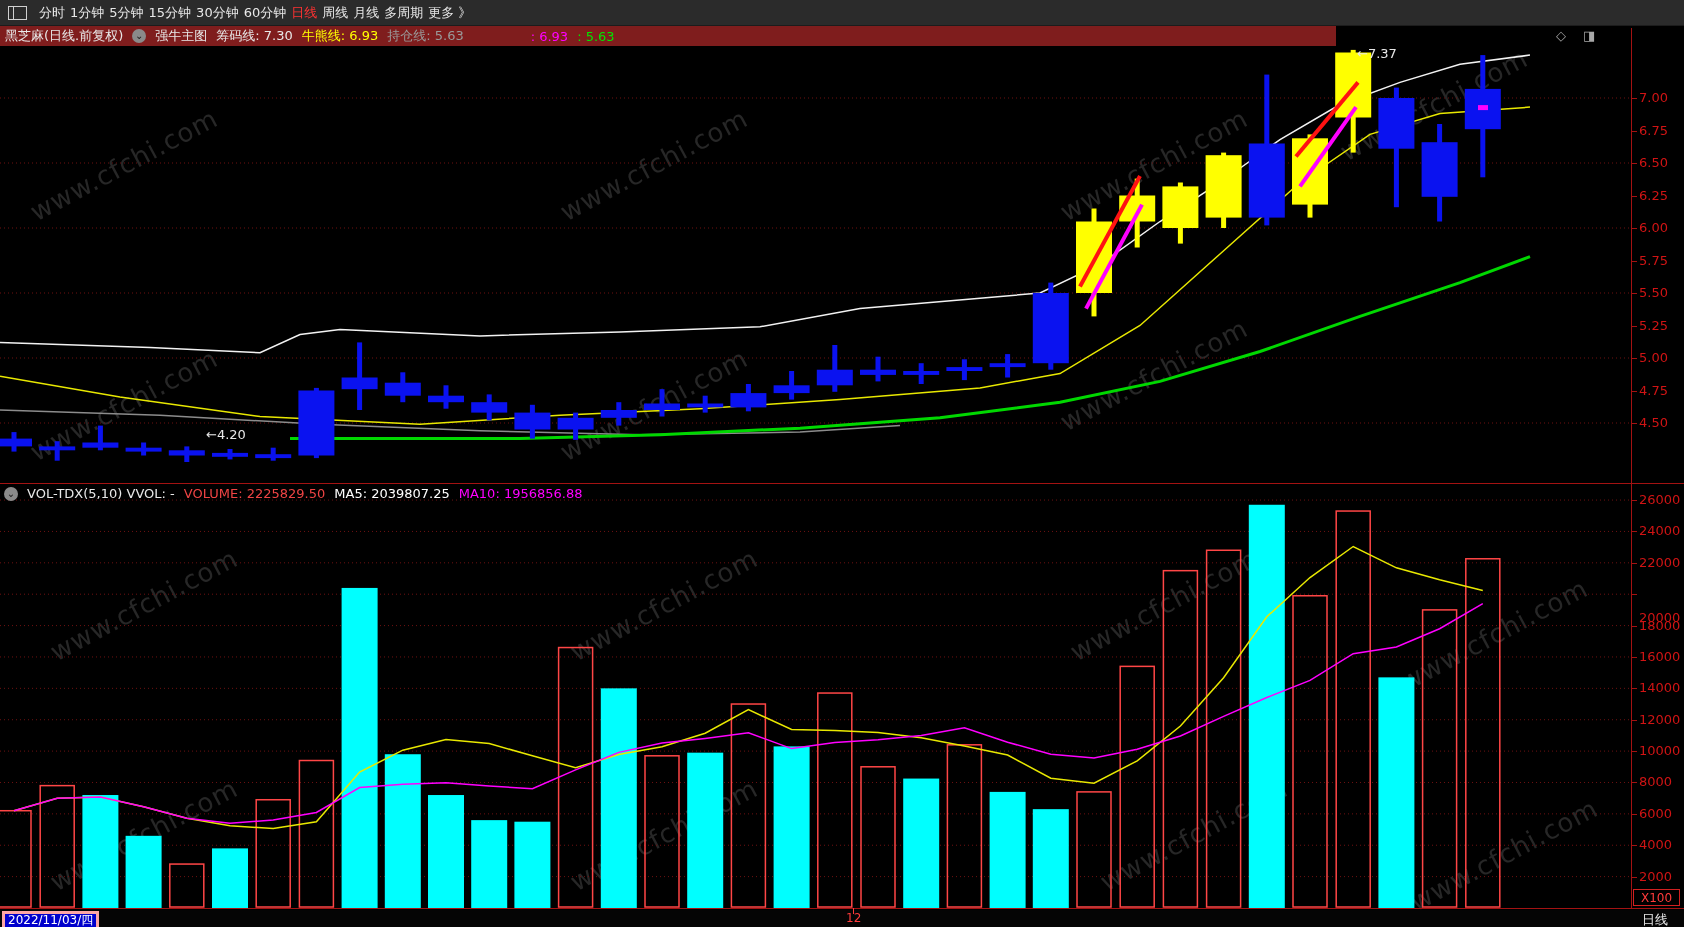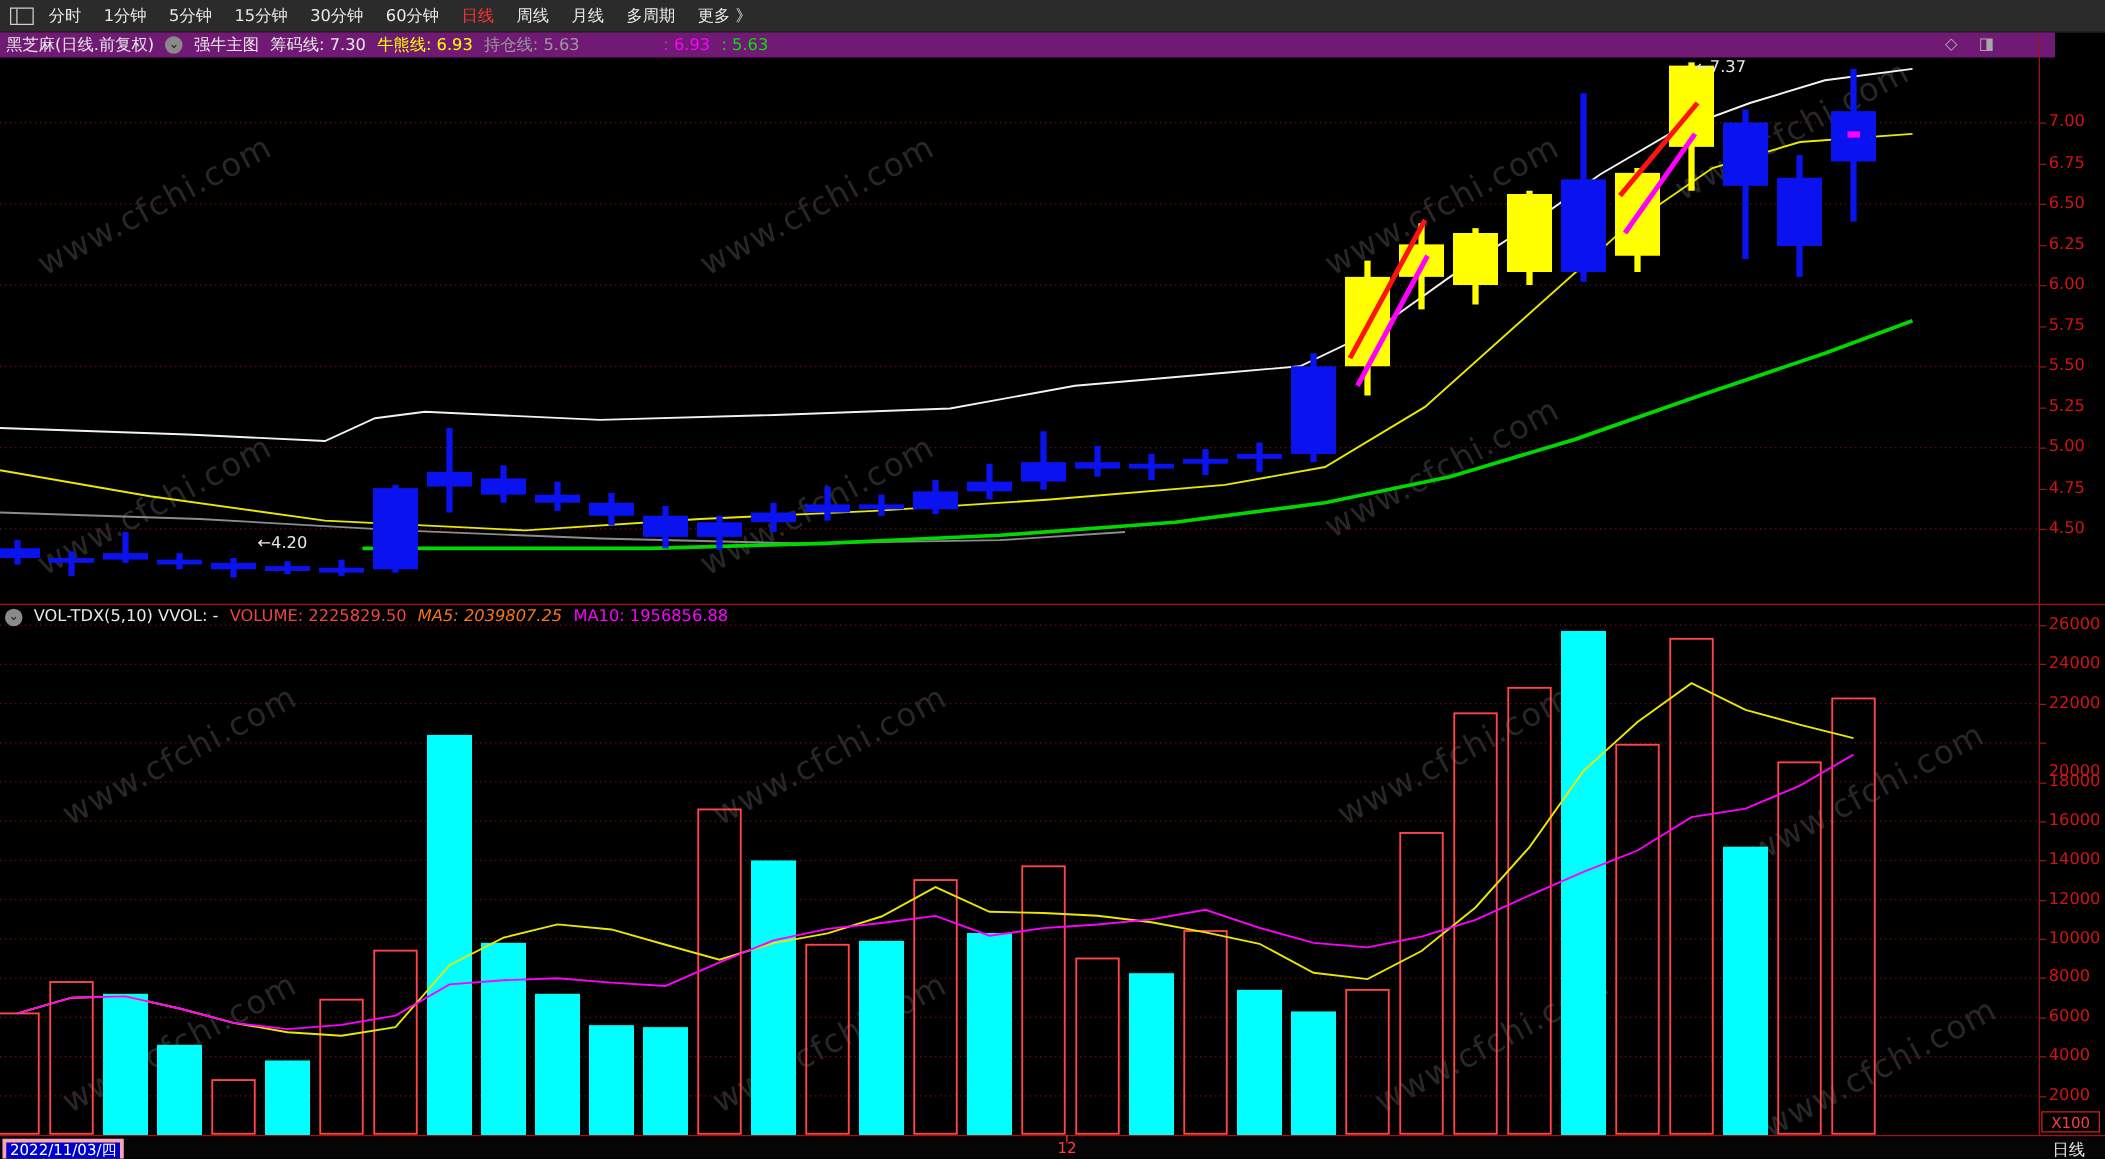--- a/index.html
+++ b/index.html
@@ -4,26 +4,26 @@
 <style>
   html,body{margin:0;padding:0;background:#000;}
   .app{position:relative;width:1684px;height:927px;background:#000;overflow:hidden;
        font-family:"DejaVu Sans",sans-serif;-webkit-font-smoothing:antialiased;}
   
   .menubar{position:absolute;top:0;left:0;width:1684px;height:26px;background:#2b2b2b;
            display:flex;align-items:center;font-size:13px;color:#e8e8e8;box-sizing:border-box;
            padding:0 8px;border-bottom:1px solid #1c1c1c;}
   .win-icon{width:17px;height:12px;border:1px solid #cfcfcf;position:relative;margin-right:12px;flex:none;}
   .win-icon::after{content:"";position:absolute;left:4px;top:0;width:1px;height:12px;background:#cfcfcf;}
-  .menu-left{display:flex;gap:18px;}
+  .menu-left{display:flex;gap:5px;}
   .menu-right{margin-left:auto;display:flex;gap:17px;padding-right:4px;}
   .menu-item{cursor:default;white-space:nowrap;}
   .menu-item.active{color:#ff3232;}
   
-  .infobar{position:absolute;top:26px;left:0;width:1644px;height:20px;background:#701a75;
+  .infobar{position:absolute;top:26px;left:0;width:1336px;height:20px;background:#7f1d1d;
            display:flex;align-items:center;font-size:13px;gap:9px;padding-left:5px;box-sizing:border-box;}
   .circle-icon{width:14px;height:14px;border-radius:50%;background:#8a8a8a;color:#1a1a1a;
                display:inline-flex;align-items:center;justify-content:center;font-size:10px;line-height:1;flex:none;}
   .pane-icons{position:absolute;top:28px;left:1556px;display:flex;gap:17px;color:#a8a8a8;font-size:13px;}
   .gapL{margin-left:58px;}
   
   .price-svg{position:absolute;top:46px;left:0;}
   .vol-svg{position:absolute;top:483px;left:0;}
   .hline{position:absolute;left:0;width:1684px;height:1px;background:#a31212;}
   .vaxis{position:absolute;left:1631px;top:28px;width:1px;height:880px;background:#a31212;}
@@ -308,21 +308,21 @@
       <rect x="1422.6000000000001" y="126.89000000000004" width="34" height="297.10999999999996" fill="none" stroke="#ff4646" stroke-width="1.5"></rect>
       <rect x="1465.8000000000002" y="75.77198000000004" width="34" height="348.22801999999996" fill="none" stroke="#ff4646" stroke-width="1.5"></rect>
       <polyline points="14,327.722 57.2,315.17 100.4,314.124 143.60000000000002,323.7995 186.8,335.2532 230,342.7844 273.20000000000005,345.6086 316.40000000000003,338.705 359.6,289.1246 402.8,267.1586 446,256.48940000000005 489.20000000000005,260.5688 532.4000000000001,272.807 575.6,284.7314 618.8000000000001,271.5518 662,263.70680000000004 705.2,250.2134 748.4000000000001,226.6784 791.6,246.4478 834.8000000000001,247.38920000000002 878,249.5858 921.2,254.76350000000002 964.4000000000001,262.9223 1007.6,272.02250000000004 1050.8000000000002,295.2437 1094,300.2645 1137.2,277.8278 1180.4,242.996 1223.6000000000001,194.6708 1266.8000000000002,133.79360000000003 1310,94.5686 1353.2,63.50240000000002 1396.4,84.8408 1439.6000000000001,96.7652 1482.8000000000002,107.56619600000005" fill="none" stroke="#e8e800" stroke-width="1.5"></polyline>
       <polyline points="14,327.722 57.2,315.17 100.4,314.124 143.60000000000002,323.7995 186.8,335.2532 230,340.274 273.20000000000005,336.9118571428571 316.40000000000003,329.487125 359.6,304.53566666666666 402.8,301.20590000000004 446,299.6369 489.20000000000005,303.0887 532.4000000000001,305.756 575.6,286.928 618.8000000000001,269.35519999999997 662,260.09810000000004 705.2,255.39110000000002 748.4000000000001,249.7427 791.6,265.5896 834.8000000000001,259.4705 878,256.6463 921.2,252.48845 964.4000000000001,244.80035 1007.6,259.23515 1050.8000000000002,271.31645000000003 1094,274.92515000000003 1137.2,266.29565 1180.4,252.95915000000002 1223.6000000000001,233.34665 1266.8000000000002,214.51865 1310,197.41655 1353.2,170.66510000000002 1396.4,163.91840000000002 1439.6000000000001,145.71800000000002 1482.8000000000002,120.67989800000004" fill="none" stroke="#ff00ff" stroke-width="1.5"></polyline>
     </svg>
 
   <div class="vol-header">
       <span class="circle-icon">⌄</span>
       <span style="color: rgb(232, 232, 232);">VOL-TDX(5,10) VVOL: -</span>
       <span style="color: #ef4444;">VOLUME: 2225829.50</span>
-      <span style="color: #f97316; font-style: italic;">MA5: 2039807.25</span>
+      <span style="color: #ffffff;">MA5: 2039807.25</span>
       <span style="color: rgb(255, 0, 255);">MA10: 1956856.88</span>
     </div>
 
   <div class="hline" style="top:483px"></div>
   <div class="hline" style="top:908px"></div>
   <div class="vaxis"></div>
 
   <div class="axis" style="top:46px;height:437px" id="priceAxis">
       <span class="tick" style="top: 52px;"></span>
       <span class="lbl" style="top: 44px;">7.00</span>

